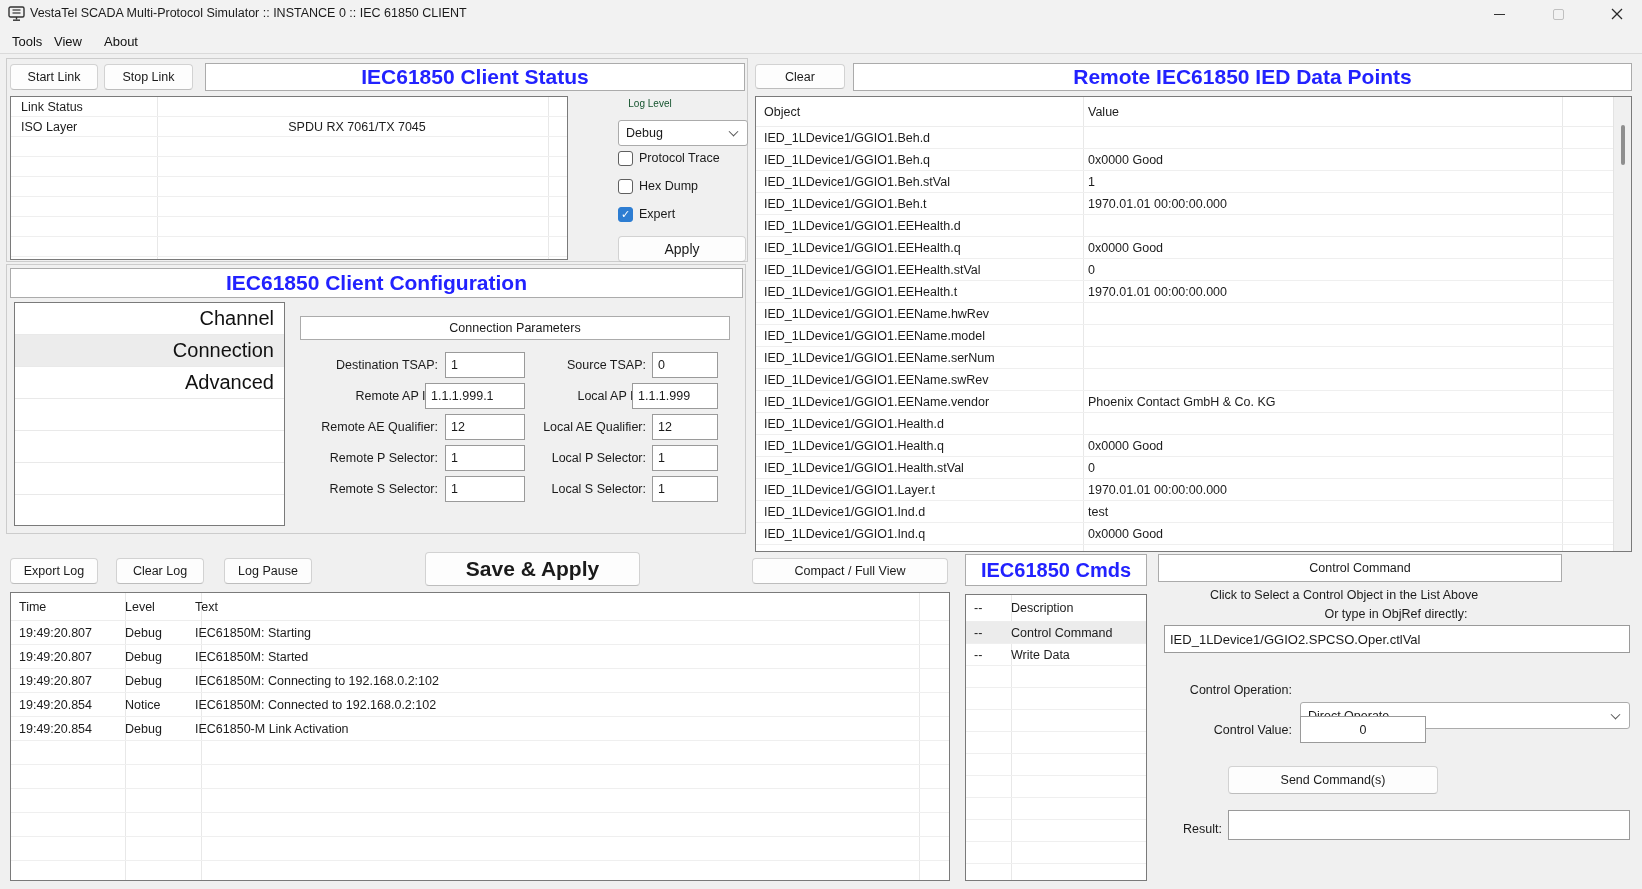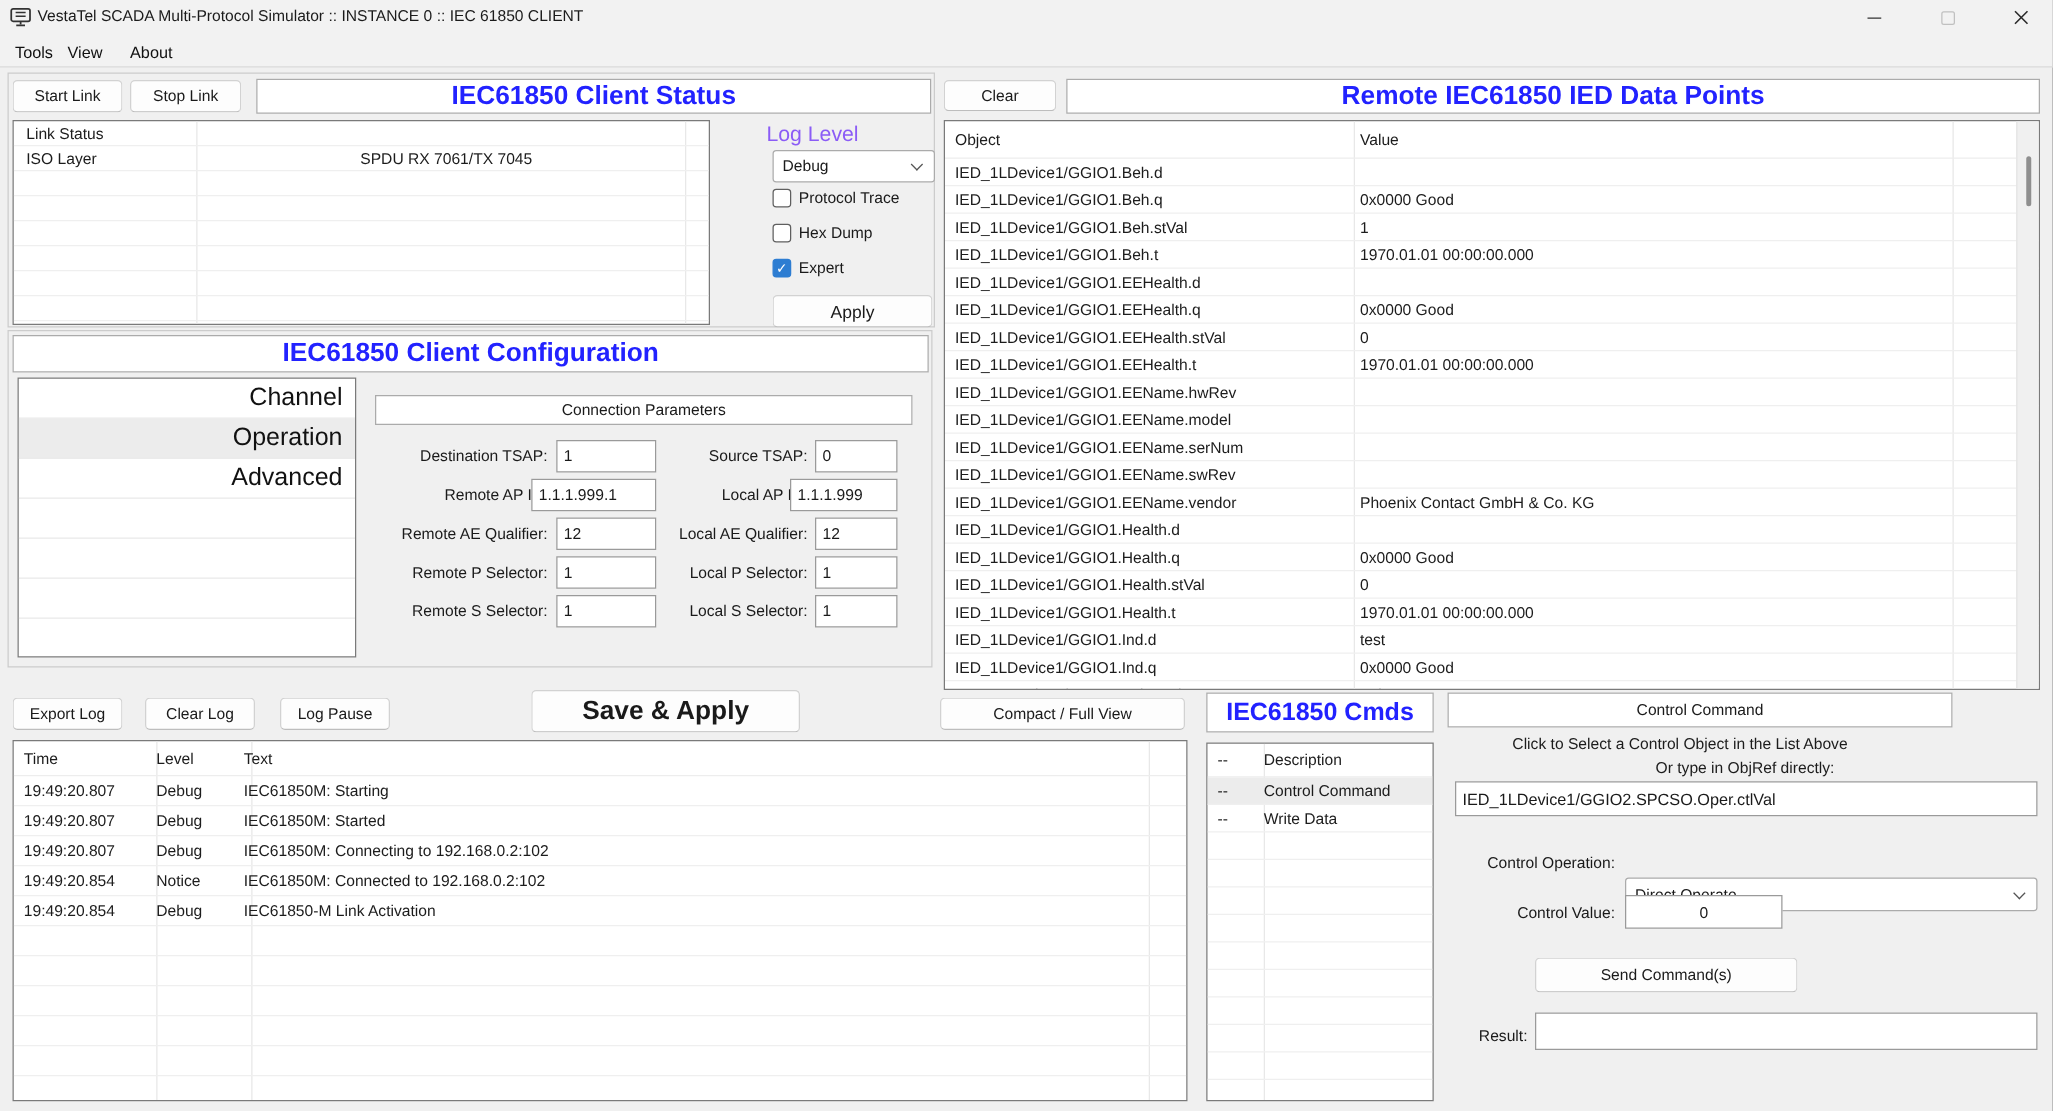--- a/index.html
+++ b/index.html
@@ -42,21 +42,21 @@
   }
   .chev { position:absolute; right:10px; top:50%; width:7px; height:7px;
     border-right:1.4px solid #555; border-bottom:1.4px solid #555;
     transform:translateY(-70%) rotate(45deg); }
   .input { background:#fff; border:1px solid #9a9a9a; font-size:12.5px; display:flex; align-items:center; padding-left:5px; white-space:nowrap; overflow:hidden; }
   .cb-row { display:flex; align-items:flex-start; gap:6px; font-size:12.5px; }
   .cb-box { width:15px; height:15px; border:1px solid #5f5f5f; border-radius:3px; background:#fff;
     display:flex; align-items:center; justify-content:center; font-size:11px; color:#fff; }
   .cb-box.checked { background:var(--accent); border-color:var(--accent); }
   .group { border:1px solid #cccccc; }
-  .lbl { font-size:17px; color:#8b5cf6; white-space:nowrap; }
+  .lbl { font-size:10px; color:#14532d; white-space:nowrap; }
 
   
   #status-rows .trow { height:20px; }
   #status-rows .c-name { padding-left:10px; width:136px; }
   #status-rows .c-val { flex:1; text-align:center; }
 
   
   #dp-head { height:30px; border-bottom:1px solid #ededed; }
   #dp-rows .trow { height:22px; }
   #dp-rows .c-obj { padding-left:8px; width:324px; }
@@ -246,21 +246,21 @@
       </div>
       <div class="trow">
         <span class="cell c-obj">IED_1LDevice1/GGIO1.Health.q</span>
         <span class="cell c-val">0x0000 Good</span>
       </div>
       <div class="trow">
         <span class="cell c-obj">IED_1LDevice1/GGIO1.Health.stVal</span>
         <span class="cell c-val">0</span>
       </div>
       <div class="trow">
-        <span class="cell c-obj">IED_1LDevice1/GGIO1.Health.t</span>
+        <span class="cell c-obj">IED_1LDevice1/GGIO1.Layer.t</span>
         <span class="cell c-val">1970.01.01 00:00:00.000</span>
       </div>
       <div class="trow">
         <span class="cell c-obj">IED_1LDevice1/GGIO1.Ind.d</span>
         <span class="cell c-val">test</span>
       </div>
       <div class="trow">
         <span class="cell c-obj">IED_1LDevice1/GGIO1.Ind.q</span>
         <span class="cell c-val">0x0000 Good</span>
       </div>
@@ -276,21 +276,21 @@
 
 <div class="abs group" style="left:6px;top:264px;width:740px;height:270px"></div>
 <div class="abs box blue-title" style="left:10px;top:268px;width:733px;height:30px">IEC61850 Client Configuration</div>
 
 <div class="abs tbl" style="left:14px;top:302px;width:271px;height:224px">
   <div id="cfg-list">
       <div class="trow">
         <span class="cell c-nav">Channel</span>
       </div>
       <div class="trow sel">
-        <span class="cell c-nav">Operation</span>
+        <span class="cell c-nav">Connection</span>
       </div>
       <div class="trow">
         <span class="cell c-nav">Advanced</span>
       </div>
       <div class="trow">
         <span class="cell c-nav"></span>
       </div>
       <div class="trow">
         <span class="cell c-nav"></span>
       </div>

